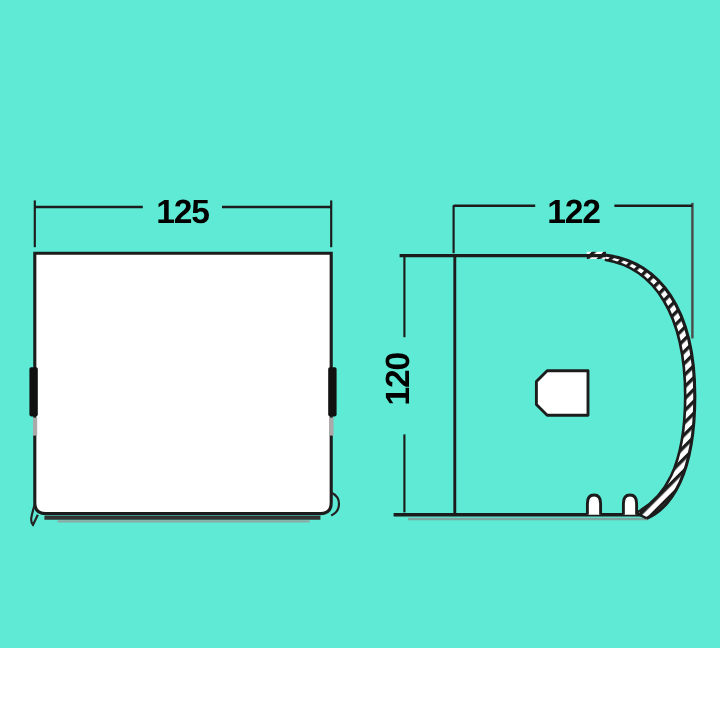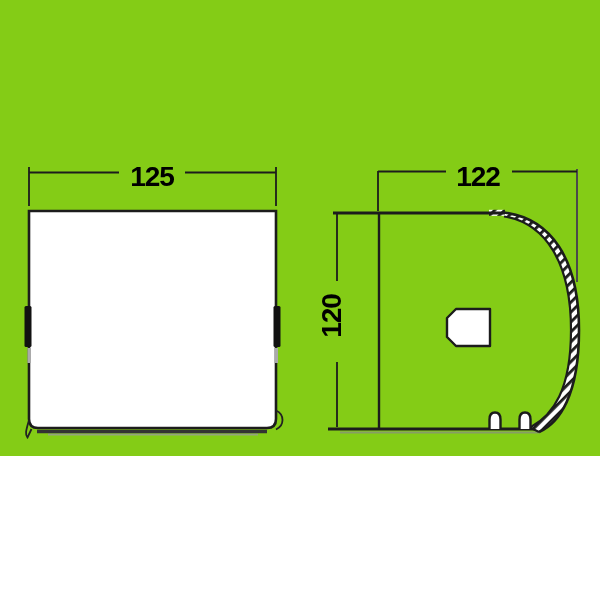--- a/index.html
+++ b/index.html
@@ -3,22 +3,22 @@
 <meta charset="utf-8">
 <style>
   html, body {
     margin: 0;
     padding: 0;
     background: #ffffff;
   }
   .canvas {
     position: relative;
     width: 600px;
-    height: 456px;
-    background: #84cc16;
+    height: 540px;
+    background: #5eead4;
     overflow: hidden;
   }
   svg {
     display: block;
   }
   .dim-text {
     font-family: "Liberation Sans", "DejaVu Sans", sans-serif;
     font-weight: bold;
     font-size: 28px;
     letter-spacing: -1px;

